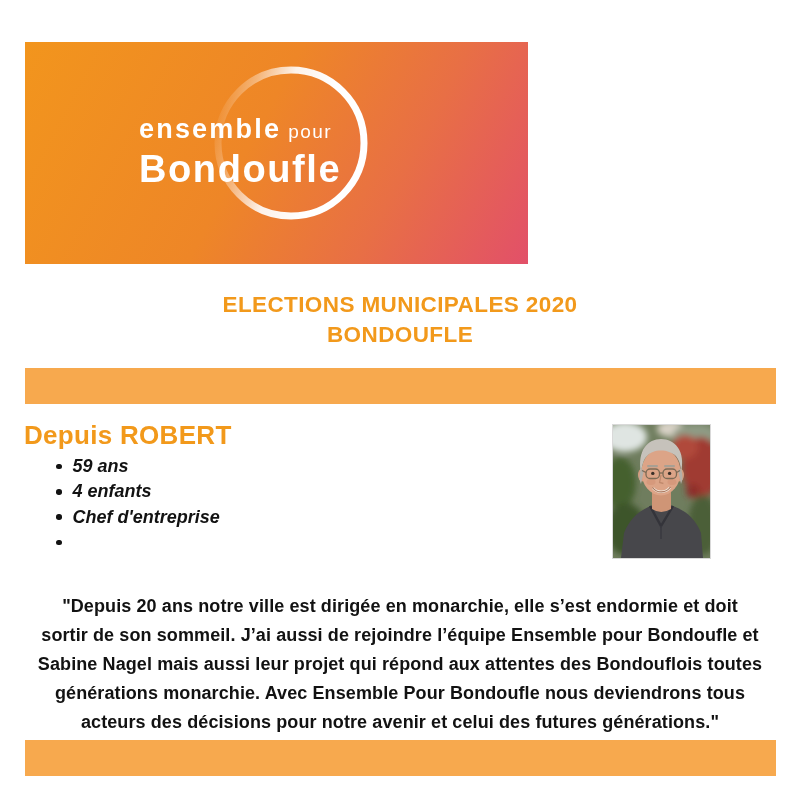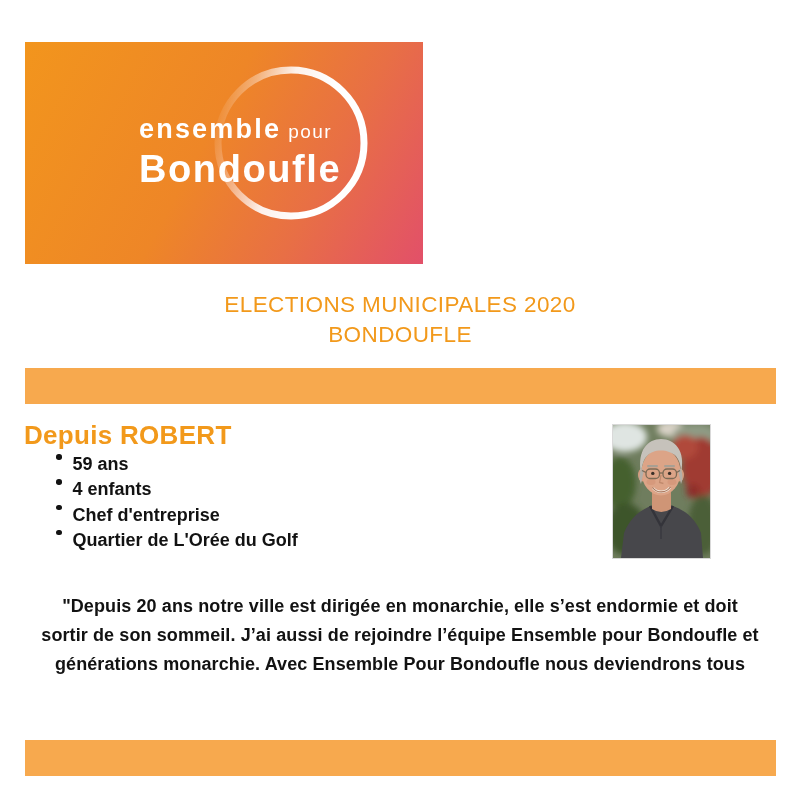--- a/index.html
+++ b/index.html
@@ -2,48 +2,48 @@
 <html style="--accent: #F2991B; --bar: #F7A94E; --grad1: #F2951D; --grad2: #EE8627; --grad3: #E86F45; --grad4: #E25069; --ink: #121212;"><head>
 <meta charset="utf-8">
 <style>
   html,body{margin:0;padding:0;background:#ffffff;}
   .page{
     position:relative;width:800px;height:800px;background:#ffffff;overflow:hidden;
     font-family:"Liberation Sans", sans-serif;
   }
   
   .banner{
-    position:absolute;left:25px;top:42px;width:398px;height:222px;
+    position:absolute;left:25px;top:42px;width:503px;height:222px;
     background:linear-gradient(118deg,var(--grad1) 0%,var(--grad2) 45%,var(--grad3) 72%,var(--grad4) 100%);
     overflow:hidden;
   }
   .ring{position:absolute;left:184px;top:19px;}
   .logo-text{position:absolute;left:114px;top:72px;color:#ffffff;}
   .logo-line1{font-size:27px;font-weight:700;letter-spacing:2.2px;}
   .logo-line1 .pour{font-size:19px;font-weight:400;letter-spacing:1.5px;margin-left:7px;}
   .logo-line2{font-size:38px;font-weight:700;letter-spacing:1.6px;margin-top:3px;}
   
   .title{
     position:absolute;left:0;top:290px;width:100%;text-align:center;
-    color:var(--accent);font-size:22.5px;font-weight:400;line-height:30px;letter-spacing:.4px;
+    color:var(--accent);font-size:22.5px;font-weight:700;line-height:30px;letter-spacing:.4px;
   }
   
   .bar{position:absolute;left:25px;width:751px;height:36px;background:var(--bar);}
   .bar-top{top:368px;}
   .bar-bottom{top:740px;}
   
   .name{
     position:absolute;left:24px;top:420px;
     color:var(--accent);font-size:26px;font-weight:700;letter-spacing:.3px;
   }
   .details{
     position:absolute;left:56px;top:454px;margin:0;padding:0;list-style:none;
     color:var(--ink);font-size:18px;font-weight:700;
   }
-  .details li{height:25.3px;display:flex;}
+  .details li{height:25.3px;display:flex;align-items:center;font-style:italic;}
   .details .dot{
     width:5.5px;height:5.5px;border-radius:50%;background:var(--ink);
     display:inline-block;margin-right:11px;flex:0 0 auto;
   }
   .photo{
     position:absolute;left:613px;top:425px;width:97px;height:133px;
     outline:1px solid #d9d9d9;
   }
   
   .quote{
@@ -92,21 +92,20 @@
     <li>
         <span class="dot"></span>
         <span>4 enfants</span>
       </li>
     <li>
         <span class="dot"></span>
         <span>Chef d'entreprise</span>
       </li>
     <li>
         <span class="dot"></span>
-        <span>Quartier de L'Orée du Golf</span>
       </li>
   </ul>
 
   <div class="photo">
     <svg width="97" height="133" viewBox="0 0 97 133">
       <defs>
         <filter id="blurBg" x="-30%" y="-30%" width="160%" height="160%">
           <feGaussianBlur stdDeviation="3.2"></feGaussianBlur>
         </filter>
         <clipPath id="frame">
@@ -162,18 +161,20 @@
 
         <path d="M40,63 C44,68 53,68 57,62.5" stroke="#f2e9df" stroke-width="2.4" fill="none"></path>
         <path d="M39.5,62.5 C44,68.5 53,68.5 57.5,62" stroke="#a8765c" stroke-width="1.2" fill="none"></path>
       </g>
     </svg>
   </div>
 
   <div class="quote">
     <div>"Depuis 20 ans notre ville est dirigée en monarchie, elle s’est endormie et doit</div>
     <div>sortir de son sommeil. J’ai aussi de rejoindre l’équipe Ensemble pour Bondoufle et</div>
+    <div>Sabine Nagel mais aussi leur projet qui répond aux attentes des Bondouflois toutes</div>
     <div>générations monarchie. Avec Ensemble Pour Bondoufle nous deviendrons tous</div>
+    <div>acteurs des décisions pour notre avenir et celui des futures générations."</div>
   </div>
 
   <div class="bar bar-bottom"></div>
 
 </div>
 
 </body></html>

